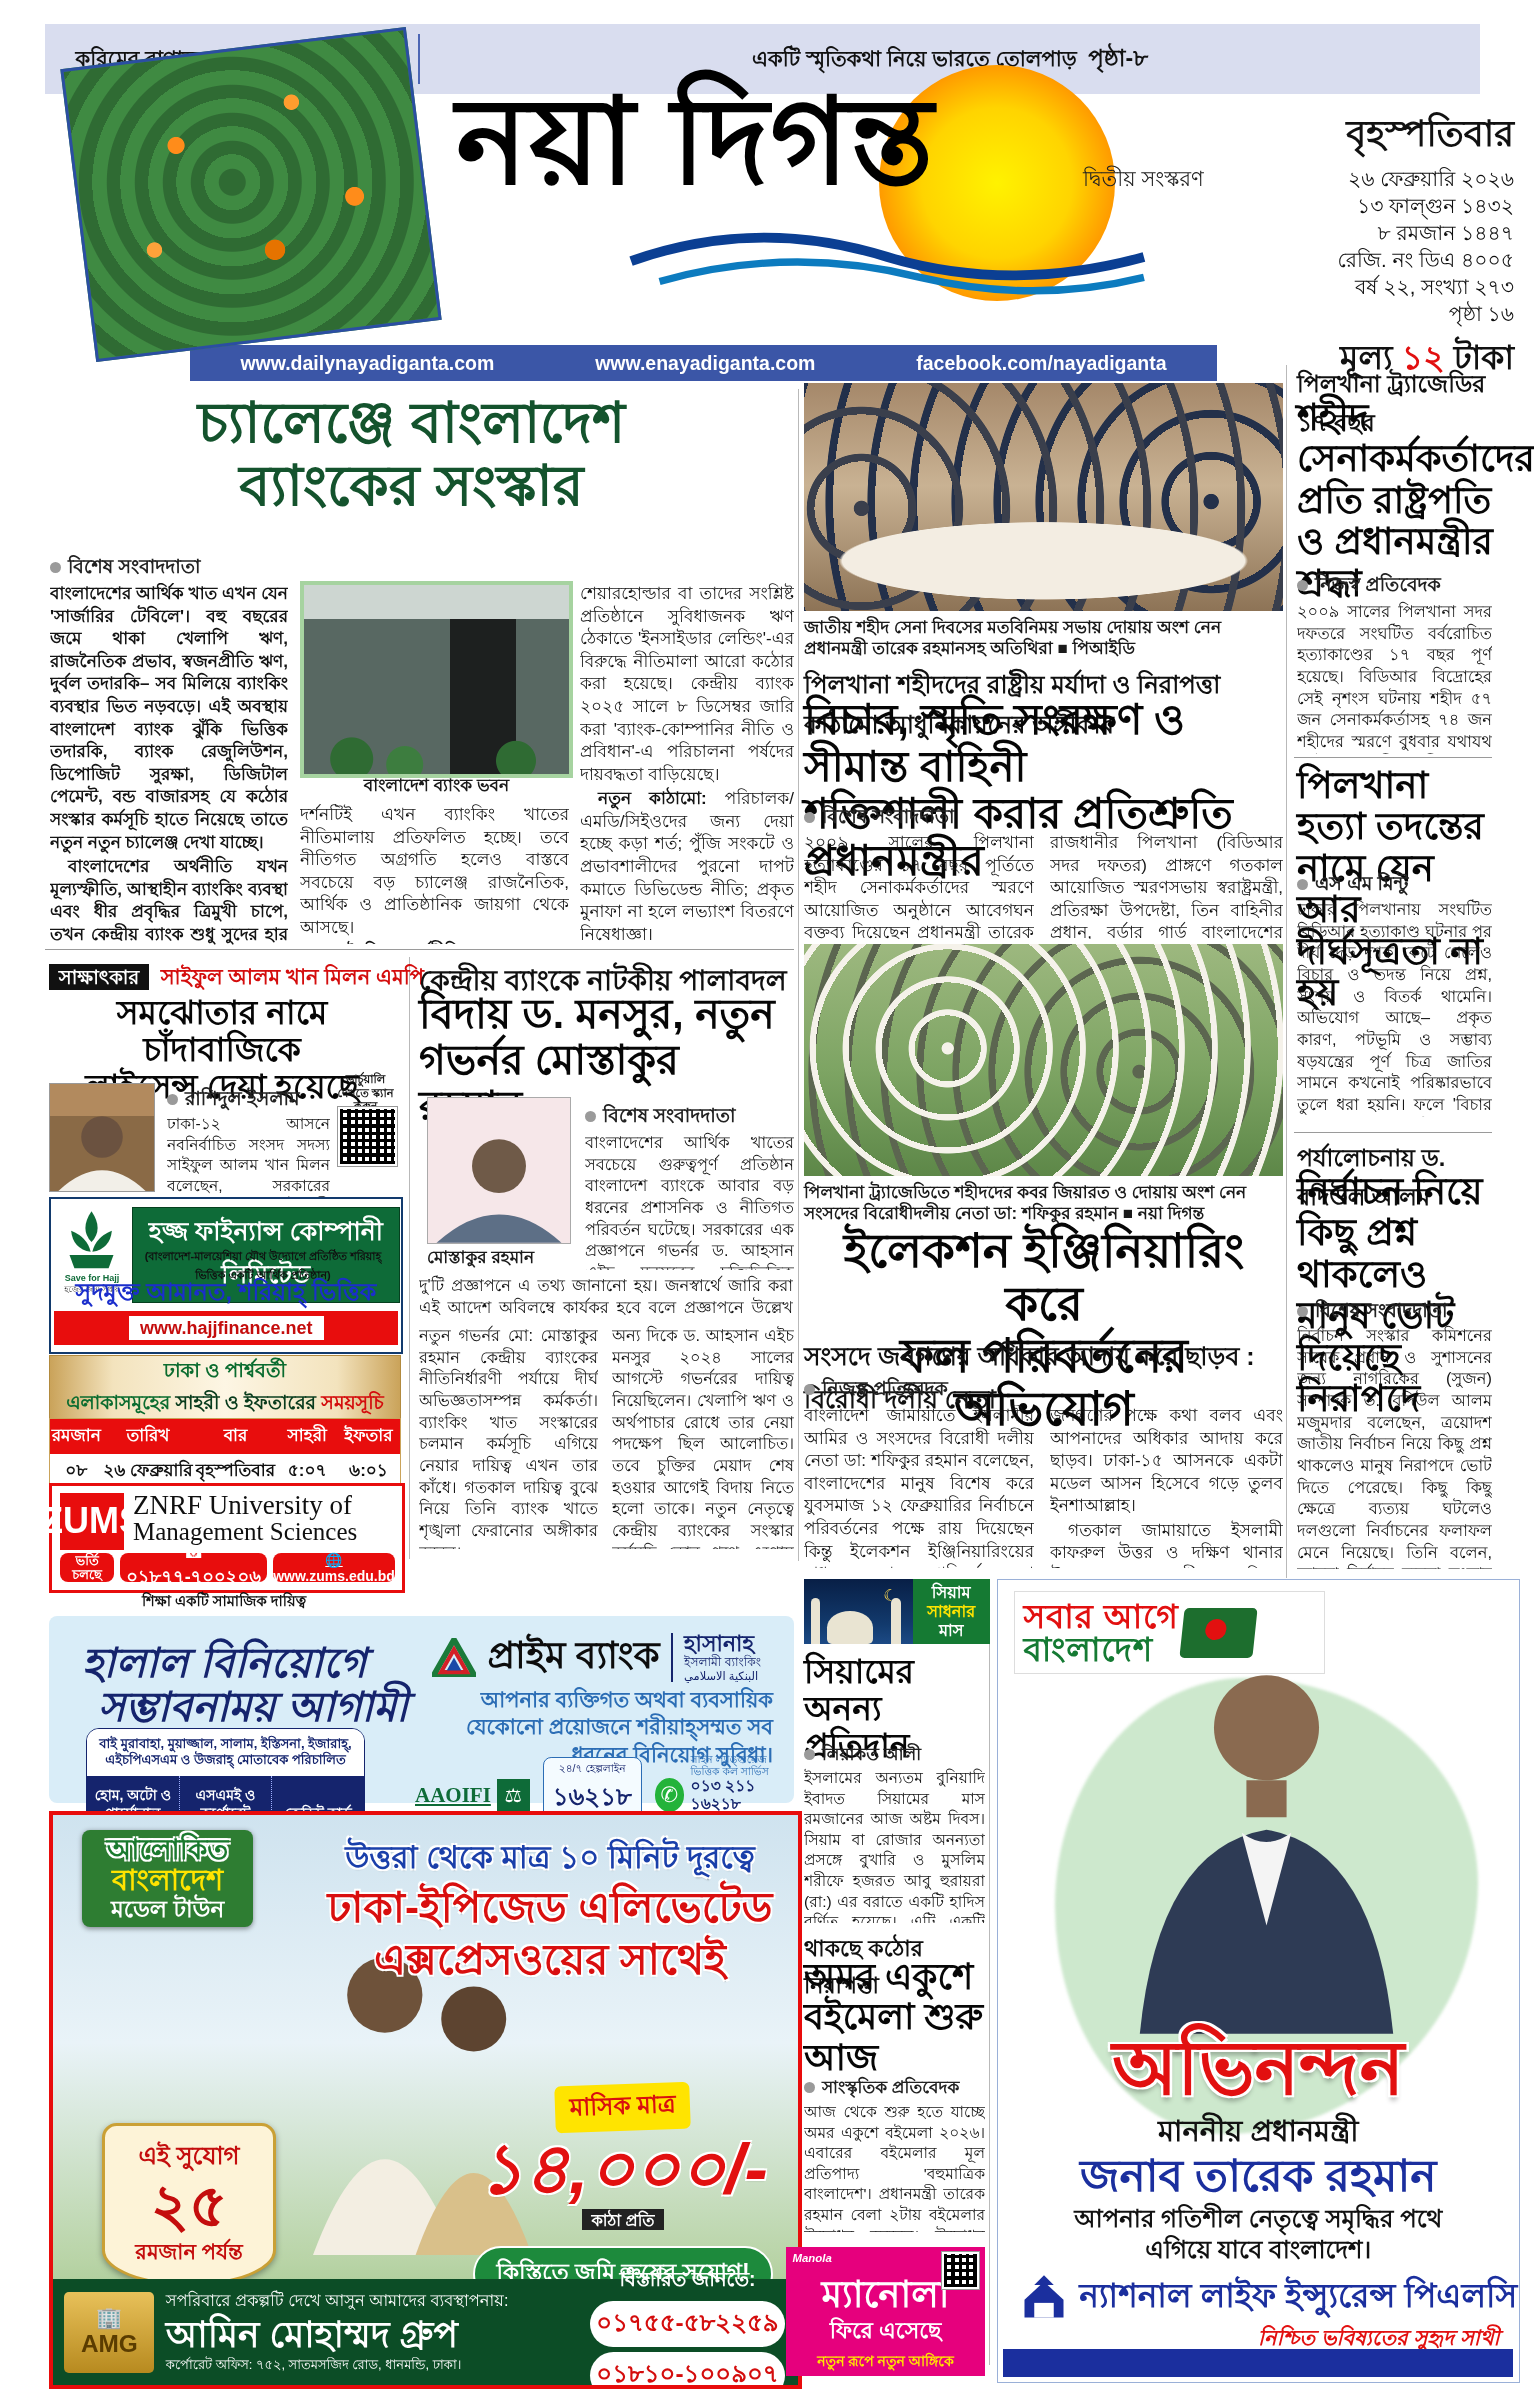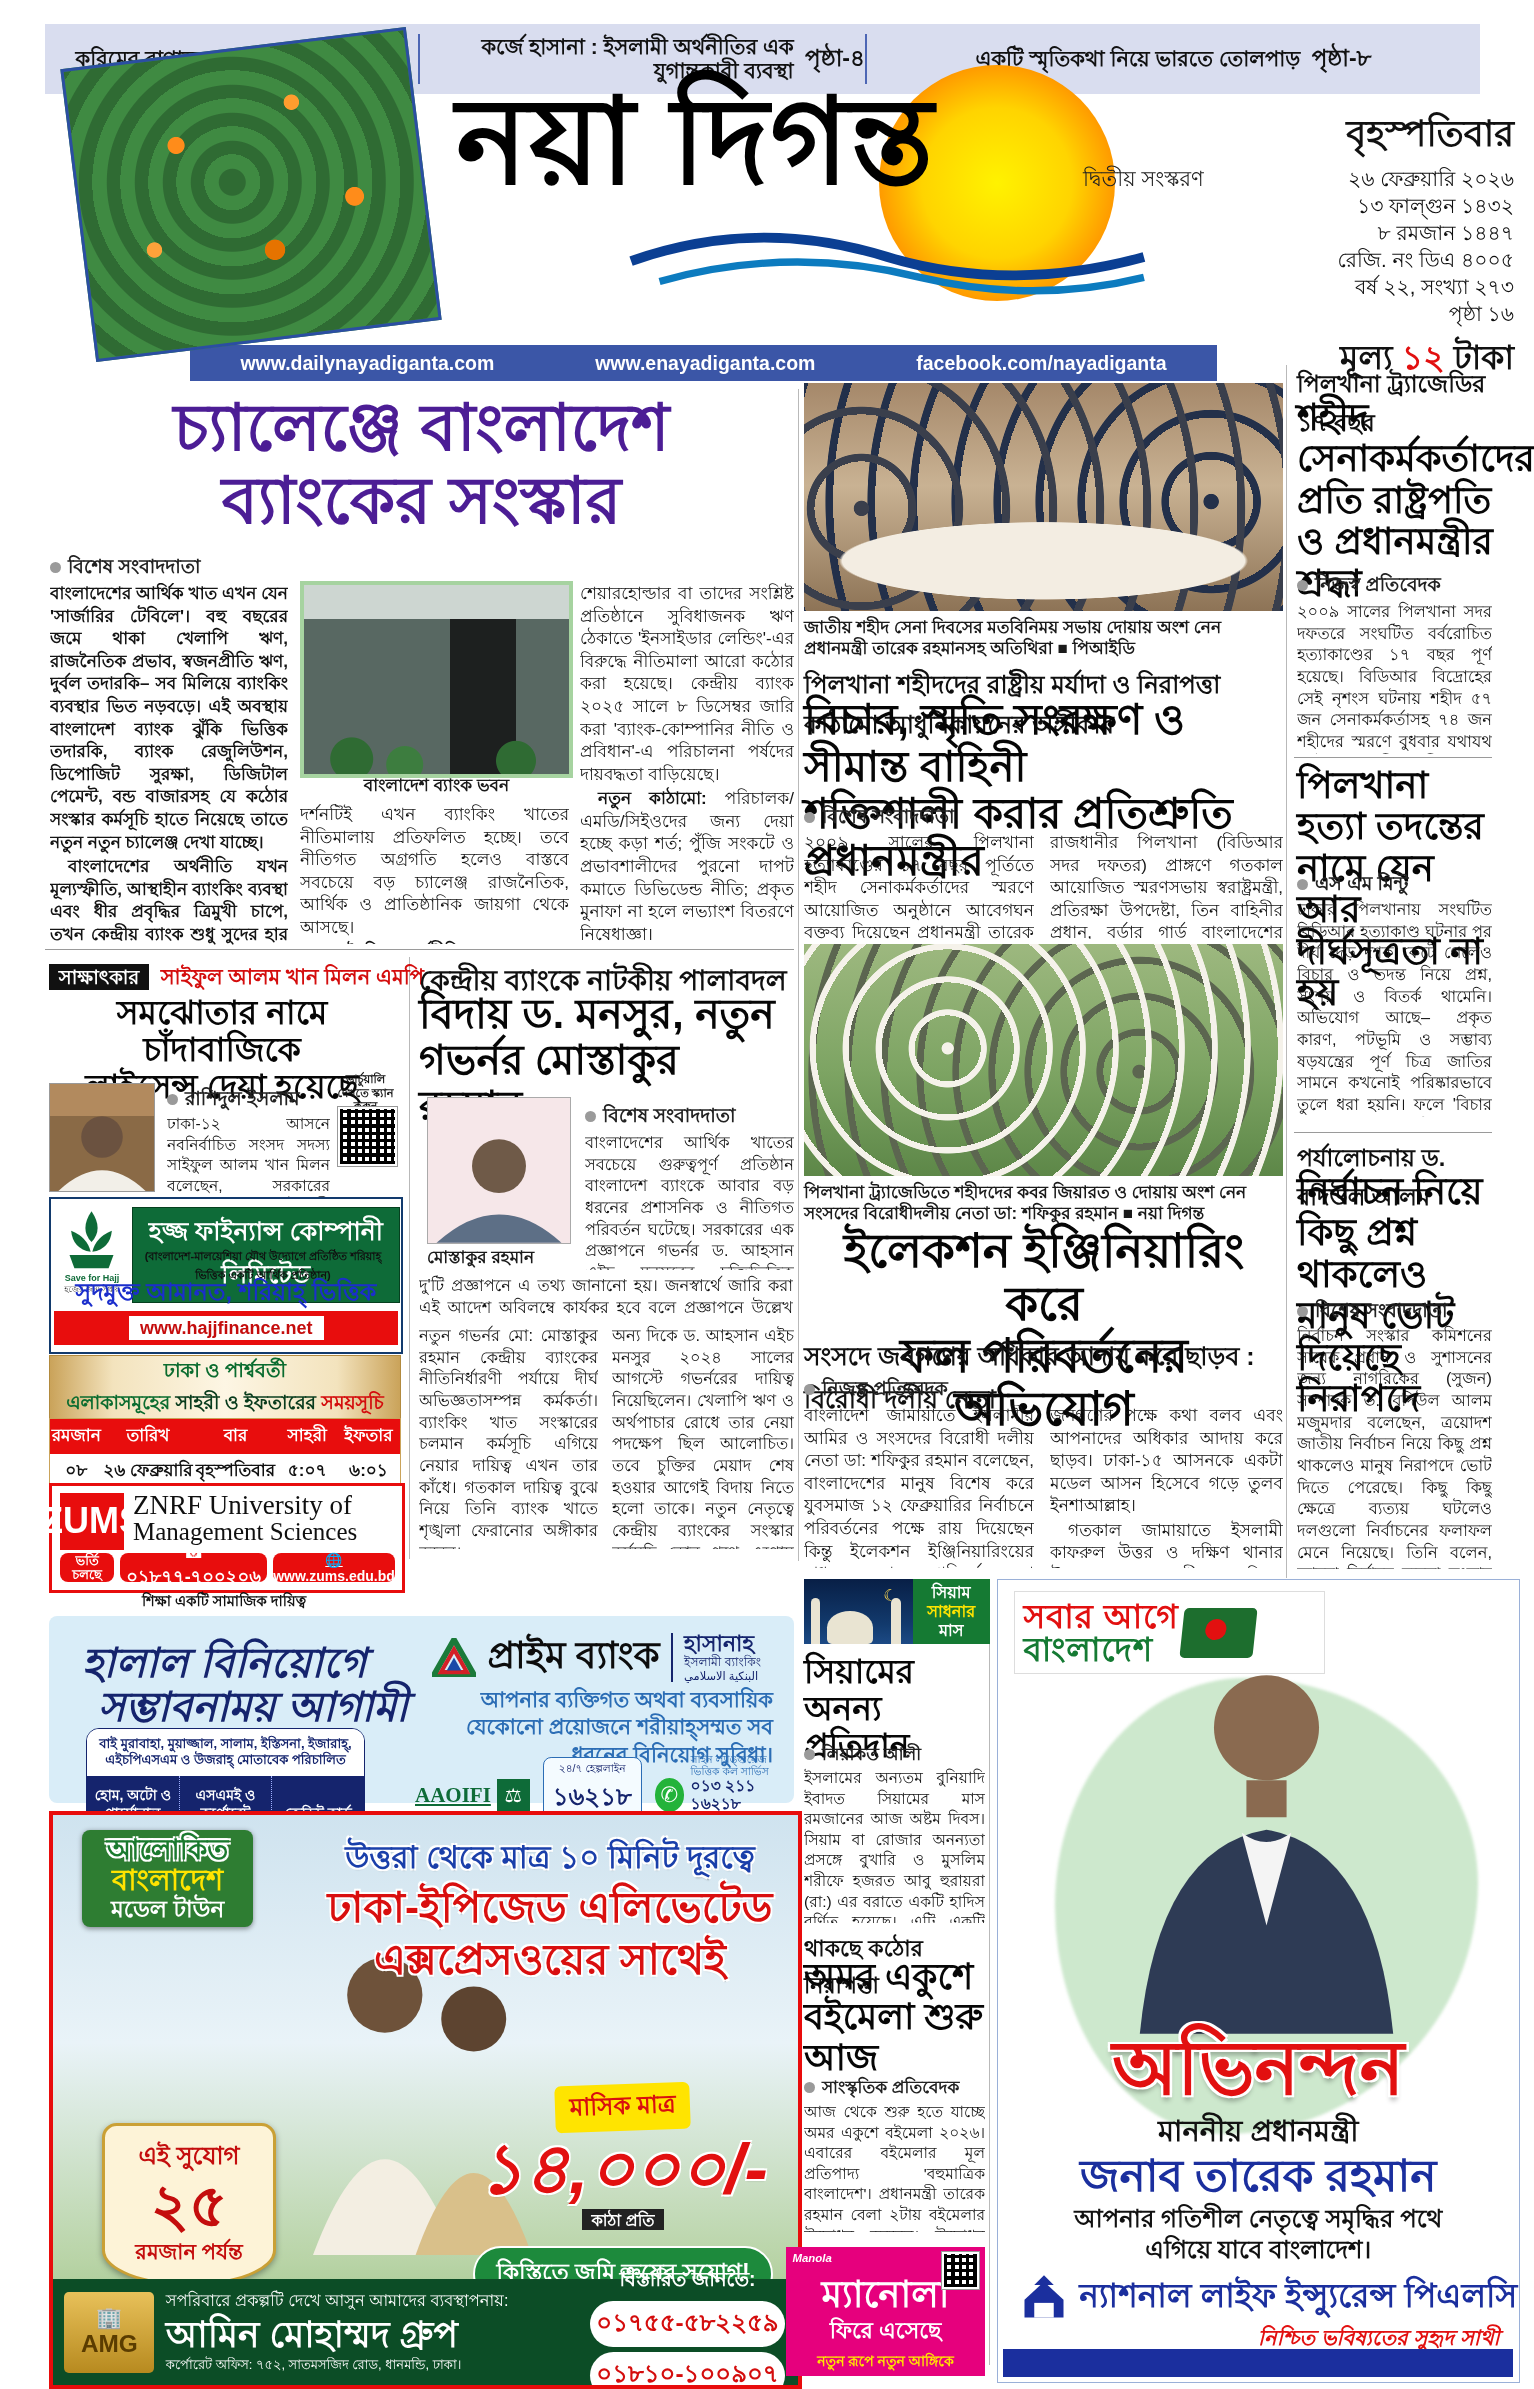--- a/index.html
+++ b/index.html
@@ -115,24 +115,20 @@
 </head>
 <body>
 
 <div id="page">
 
   <div class="abs strip">
     <div class="cell" style="flex:0 0 26%;">
       <span class="t-title">করিমের বাগানে কমলাবিপ্লব</span>
       <span class="t-page">পৃষ্ঠা-১০</span>
     </div>
-    <div class="cell" style="flex:0 0 31%;">
-      <span class="t-title">কর্জে হাসানা : ইসলামী অর্থনীতির এক যুগান্তকারী ব্যবস্থা</span>
-      <span class="t-page">পৃষ্ঠা-৪</span>
-    </div>
     <div class="cell" style="flex:1;">
       <span class="t-title">একটি স্মৃতিকথা নিয়ে ভারতে তোলপাড়</span>
       <span class="t-page">পৃষ্ঠা-৮</span>
     </div>
   </div>
 
   <div class="abs photo ph-orchard" style="left:77px;top:47px;width:342px;height:289px;border:3.3px solid #2b4ea2;background-color:#3f8a42;transform:rotate(-7deg);z-index:5;"></div>
 
   <div class="abs" style="left:456px;top:57px;width:733px;height:277px;">
     <div class="abs sun" style="left:423px;top:8.1px;width:236px;height:236px;"></div>
@@ -167,21 +163,21 @@
     <span>www.enayadiganta.com</span>
     <span>facebook.com/nayadiganta</span>
   </div>
 
   <div class="abs vrule" style="left:798px;top:389px;height:1172px;"></div>
   <div class="abs vrule" style="left:1286px;top:365px;height:1213px;"></div>
   <div class="abs vrule" style="left:409px;top:957px;height:602px;"></div>
   <div class="abs hrule" style="left:45px;top:949px;width:749px;"></div>
   <div class="abs vrule" style="left:989px;top:1583px;height:782px;"></div>
 
-  <div class="abs hl c" style="left:55px;top:392px;width:733px;font-size:65px;color:#4c1d95;">
+  <div class="abs hl c" style="left:45px;top:392px;width:733px;font-size:56px;color:#14532d;">
     <div>চ্যালেঞ্জে বাংলাদেশ</div>
     <div>ব্যাংকের সংস্কার</div>
   </div>
   <div class="abs by" style="left:50px;top:552px;">
     <span class="dot"></span><span>বিশেষ সংবাদদাতা</span>
   </div>
   <div class="abs bd" style="left:50px;top:583px;width:238px;height:362px;font-weight:bold;">
     <p>বাংলাদেশের আর্থিক খাত এখন যেন 'সার্জারির টেবিলে'। বহু বছরের জমে থাকা খেলাপি ঋণ, রাজনৈতিক প্রভাব, স্বজনপ্রীতি ঋণ, দুর্বল তদারকি– সব মিলিয়ে ব্যাংকিং ব্যবস্থার ভিত নড়বড়ে। এই অবস্থায় বাংলাদেশ ব্যাংক ঝুঁকি ভিত্তিক তদারকি, ব্যাংক রেজুলিউশন, ডিপোজিট সুরক্ষা, ডিজিটাল পেমেন্ট, বন্ড বাজারসহ যে কঠোর সংস্কার কর্মসূচি হাতে নিয়েছে তাতে নতুন নতুন চ্যালেঞ্জ দেখা যাচ্ছে।</p>
     <p>বাংলাদেশের অর্থনীতি যখন মূল্যস্ফীতি, আস্থাহীন ব্যাংকিং ব্যবস্থা এবং ধীর প্রবৃদ্ধির ত্রিমুখী চাপে, তখন কেন্দ্রীয় ব্যাংক শুধু সুদের হার বাড়িয়ে থেমে থাকেনি; বরং পুরো আর্থিক ব্যবস্থাকে 'ভিত্তি থেকে ঠিক' করার এক প্রাতিষ্ঠানিক সংস্কার শুরু করেছে। এই সংস্কারের কেন্দ্রবিন্দুতে রয়েছে– গভর্ন্যান্স, তদারকি, রেজুলিউশন ও আর্থিক অন্তর্ভুক্তি।</p>
 

